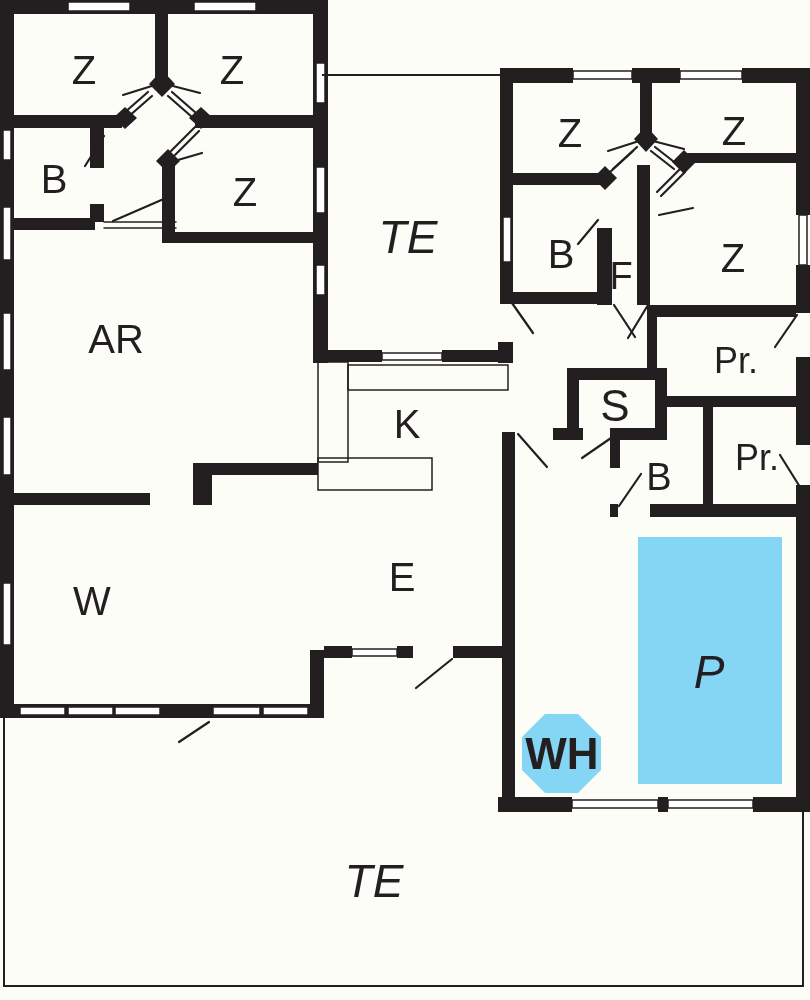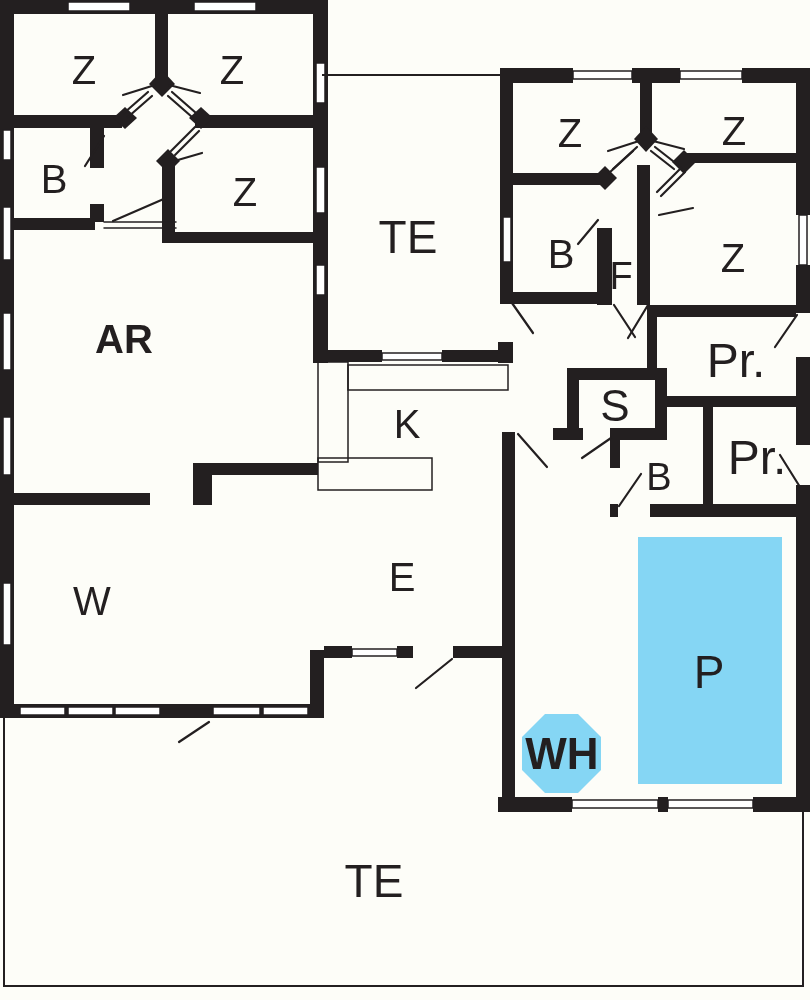--- a/index.html
+++ b/index.html
@@ -6,24 +6,24 @@
   .stage{
     position:relative;width:810px;height:1000px;overflow:hidden;
     background:#fdfdf8;font-family:"Liberation Sans", sans-serif;
   }
   .stage svg{position:absolute;left:0;top:0;}
   .labels{position:absolute;left:0;top:0;width:100%;height:100%;pointer-events:none;}
   .lbl{
     position:absolute;transform:translate(-50%,-50%);
     color:#231f20;font-size:40px;line-height:1;white-space:nowrap;
   }
-  .lbl.sz46{font-size:46px;}
+  .lbl.sz46{font-size:46px;font-style:italic;}
   .lbl.sz44{font-size:44px;}
   .lbl.sz38{font-size:38px;}
-  .lbl.sz36{font-size:48px;}
+  .lbl.sz36{font-size:36px;}
 </style>
 </head>
 <body>
 
 <div class="stage">
 
 <svg width="810" height="1000" viewBox="0 0 810 1000" xmlns="http://www.w3.org/2000/svg">
 
   <g stroke="none" fill="#231f20">
 
@@ -178,21 +178,21 @@
 
   <rect x="638" y="537" width="144" height="247" fill="#85d6f4"></rect>
   <polygon points="601,737 601,770 578,793 545,793 522,770 522,737 545,714 578,714" fill="#85d6f4"></polygon>
 </svg>
 
 <div class="labels">
   <div class="lbl" style="left:84px;top:70px;">Z</div>
   <div class="lbl" style="left:232px;top:70px;">Z</div>
   <div class="lbl" style="left:54px;top:179px;">B</div>
   <div class="lbl" style="left:245px;top:192px;">Z</div>
-  <div class="lbl" style="left:124px;top:339px;font-weight:bold;">AR</div>
+  <div class="lbl" style="left:116px;top:339px;">AR</div>
   <div class="lbl sz46" style="left:408px;top:237px;">TE</div>
   <div class="lbl" style="left:407px;top:424px;">K</div>
   <div class="lbl" style="left:92px;top:601px;">W</div>
   <div class="lbl" style="left:402px;top:577px;">E</div>
   <div class="lbl sz46" style="left:374px;top:881px;">TE</div>
   <div class="lbl" style="left:570px;top:133px;">Z</div>
   <div class="lbl" style="left:734px;top:131px;">Z</div>
   <div class="lbl" style="left:561px;top:254px;">B</div>
   <div class="lbl sz38" style="left:621px;top:276px;">F</div>
   <div class="lbl" style="left:733px;top:258px;">Z</div>

